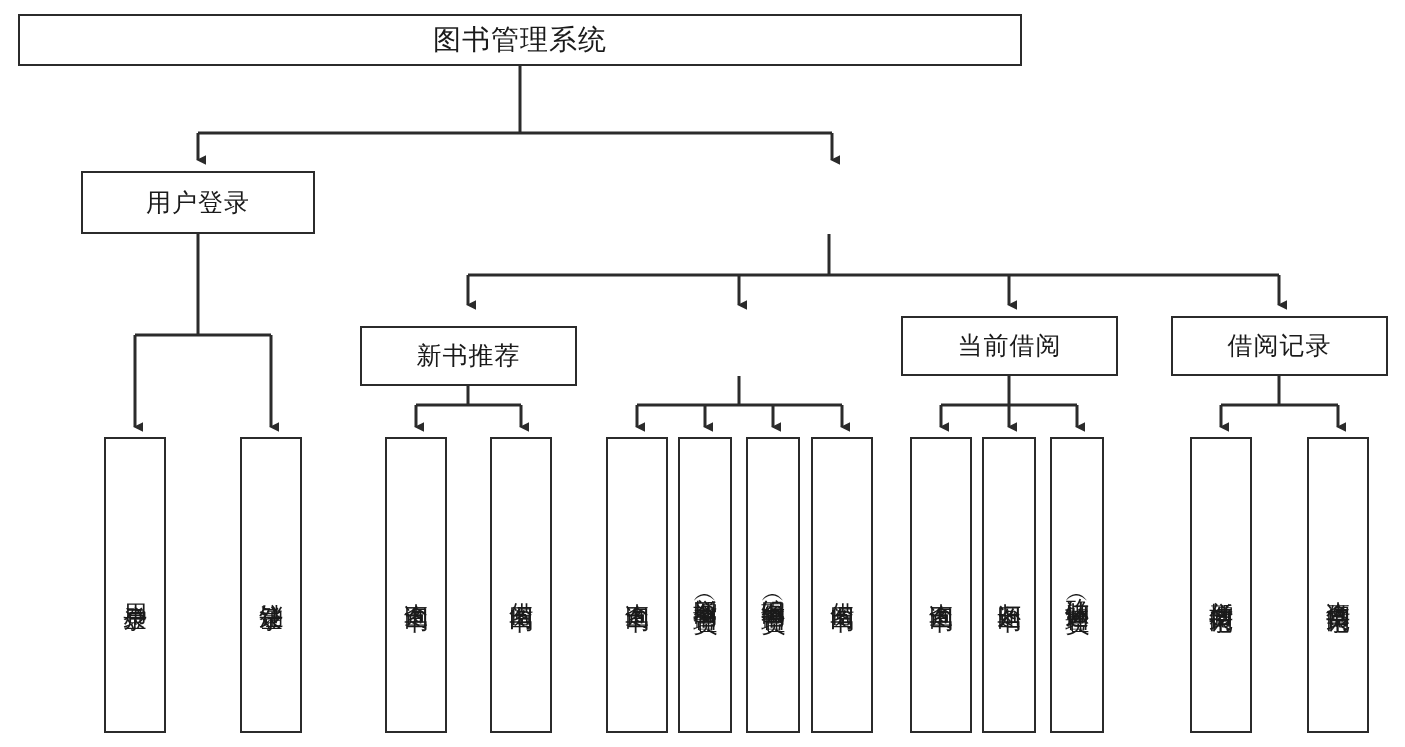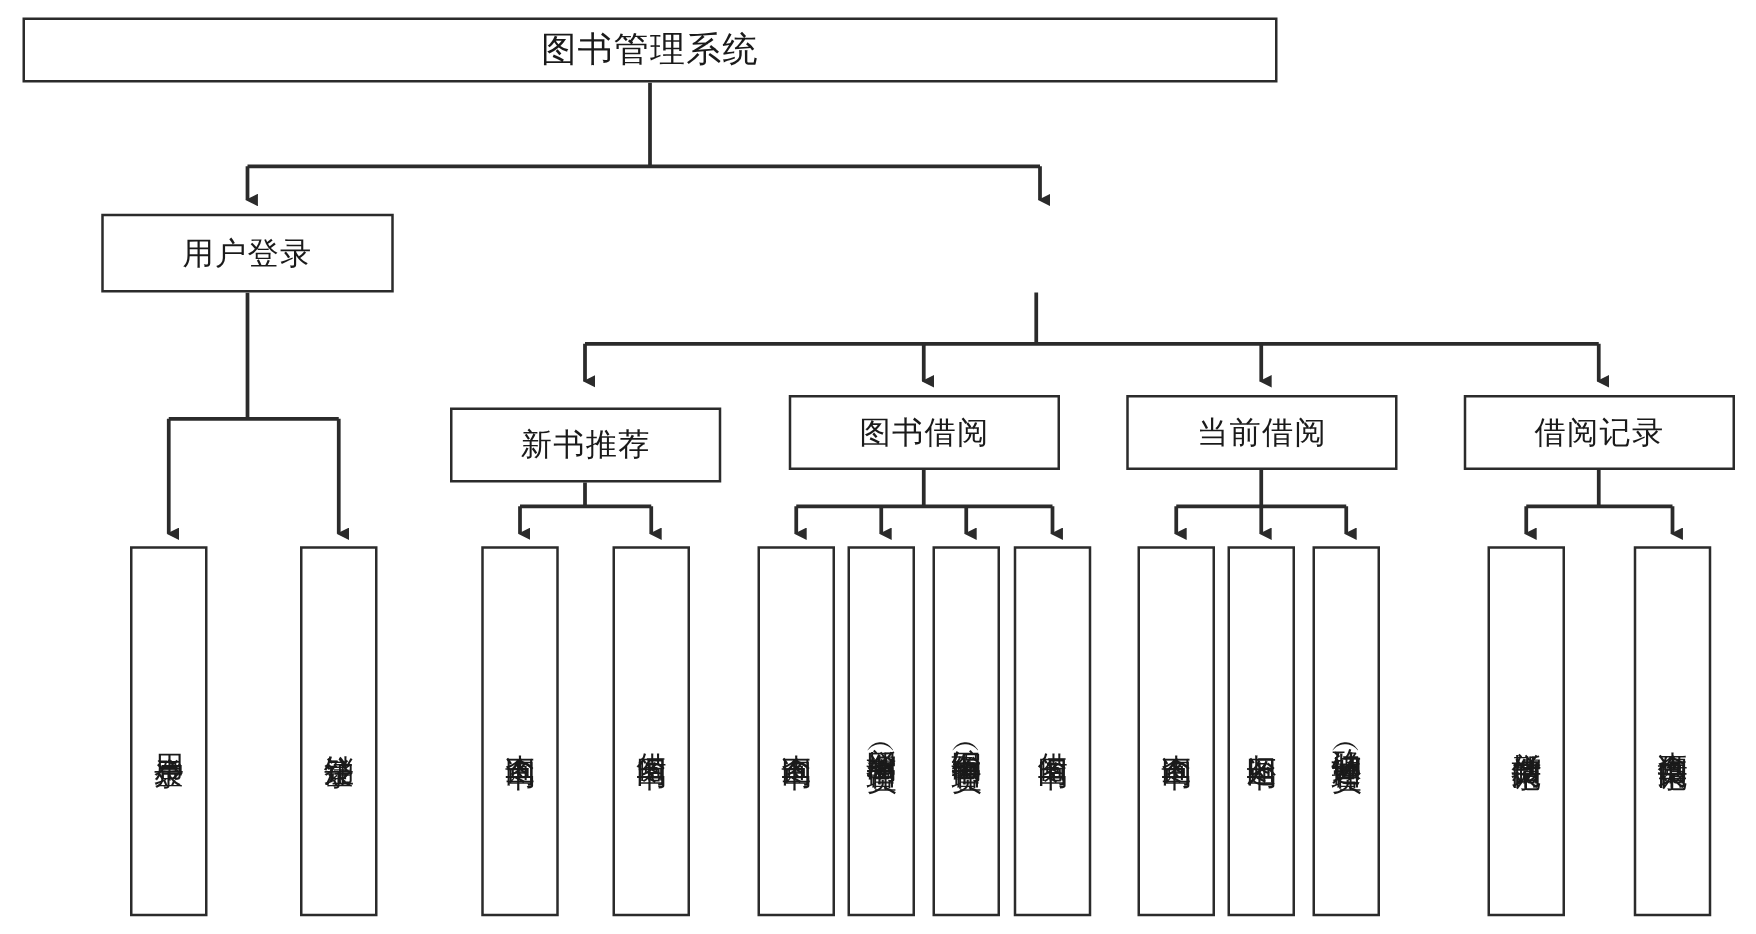--- a/index.html
+++ b/index.html
@@ -134,21 +134,20 @@
     </g>
   </svg>
 
   <div class="node horiz root" style="left:18px; top:14px; width:1004px; height:52px;">图书管理系统</div>
 
   <div class="node horiz" style="left:81px; top:171px; width:234px; height:63px;">用户登录</div>
 
 
   <div class="node horiz" style="left:360px; top:316px; width:217px; height:60px;margin-top:10px;">新书推荐</div>
 
-  <div class="node horiz" style="left:631px; top:316px; width:217px; height:60px;">图书借阅</div>
 
   <div class="node horiz" style="left:1171px; top:316px; width:217px; height:60px;">借阅记录</div>
 
   <div class="node horiz" style="left:901px; top:316px; width:217px; height:60px;">当前借阅</div>
 
   <div class="node vert" style="left:104px; top:437px; width:62px; height:296px;">
     <span class="vert-wrap">
       <span class="vert-text">用户登录</span>
     </span>
   </div>

